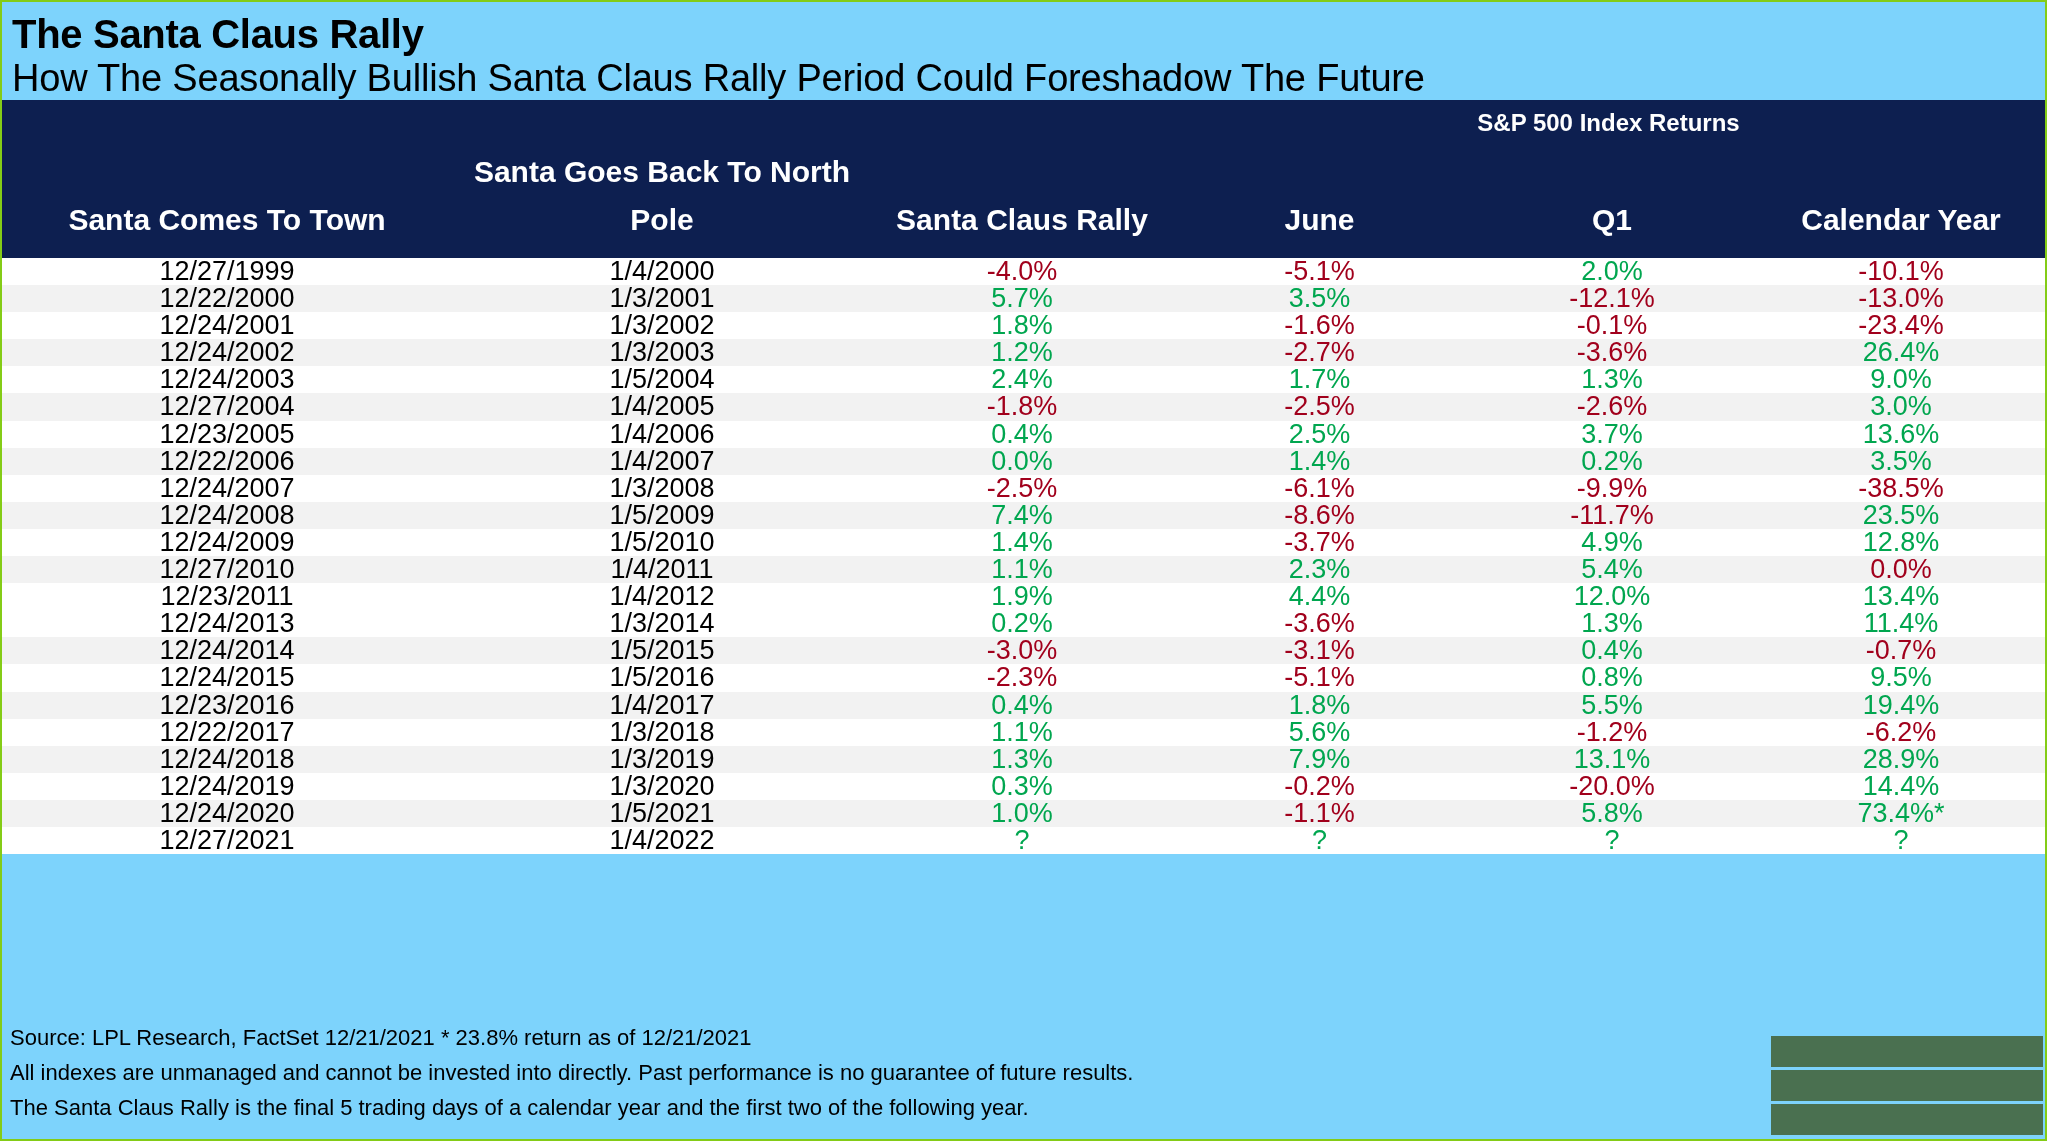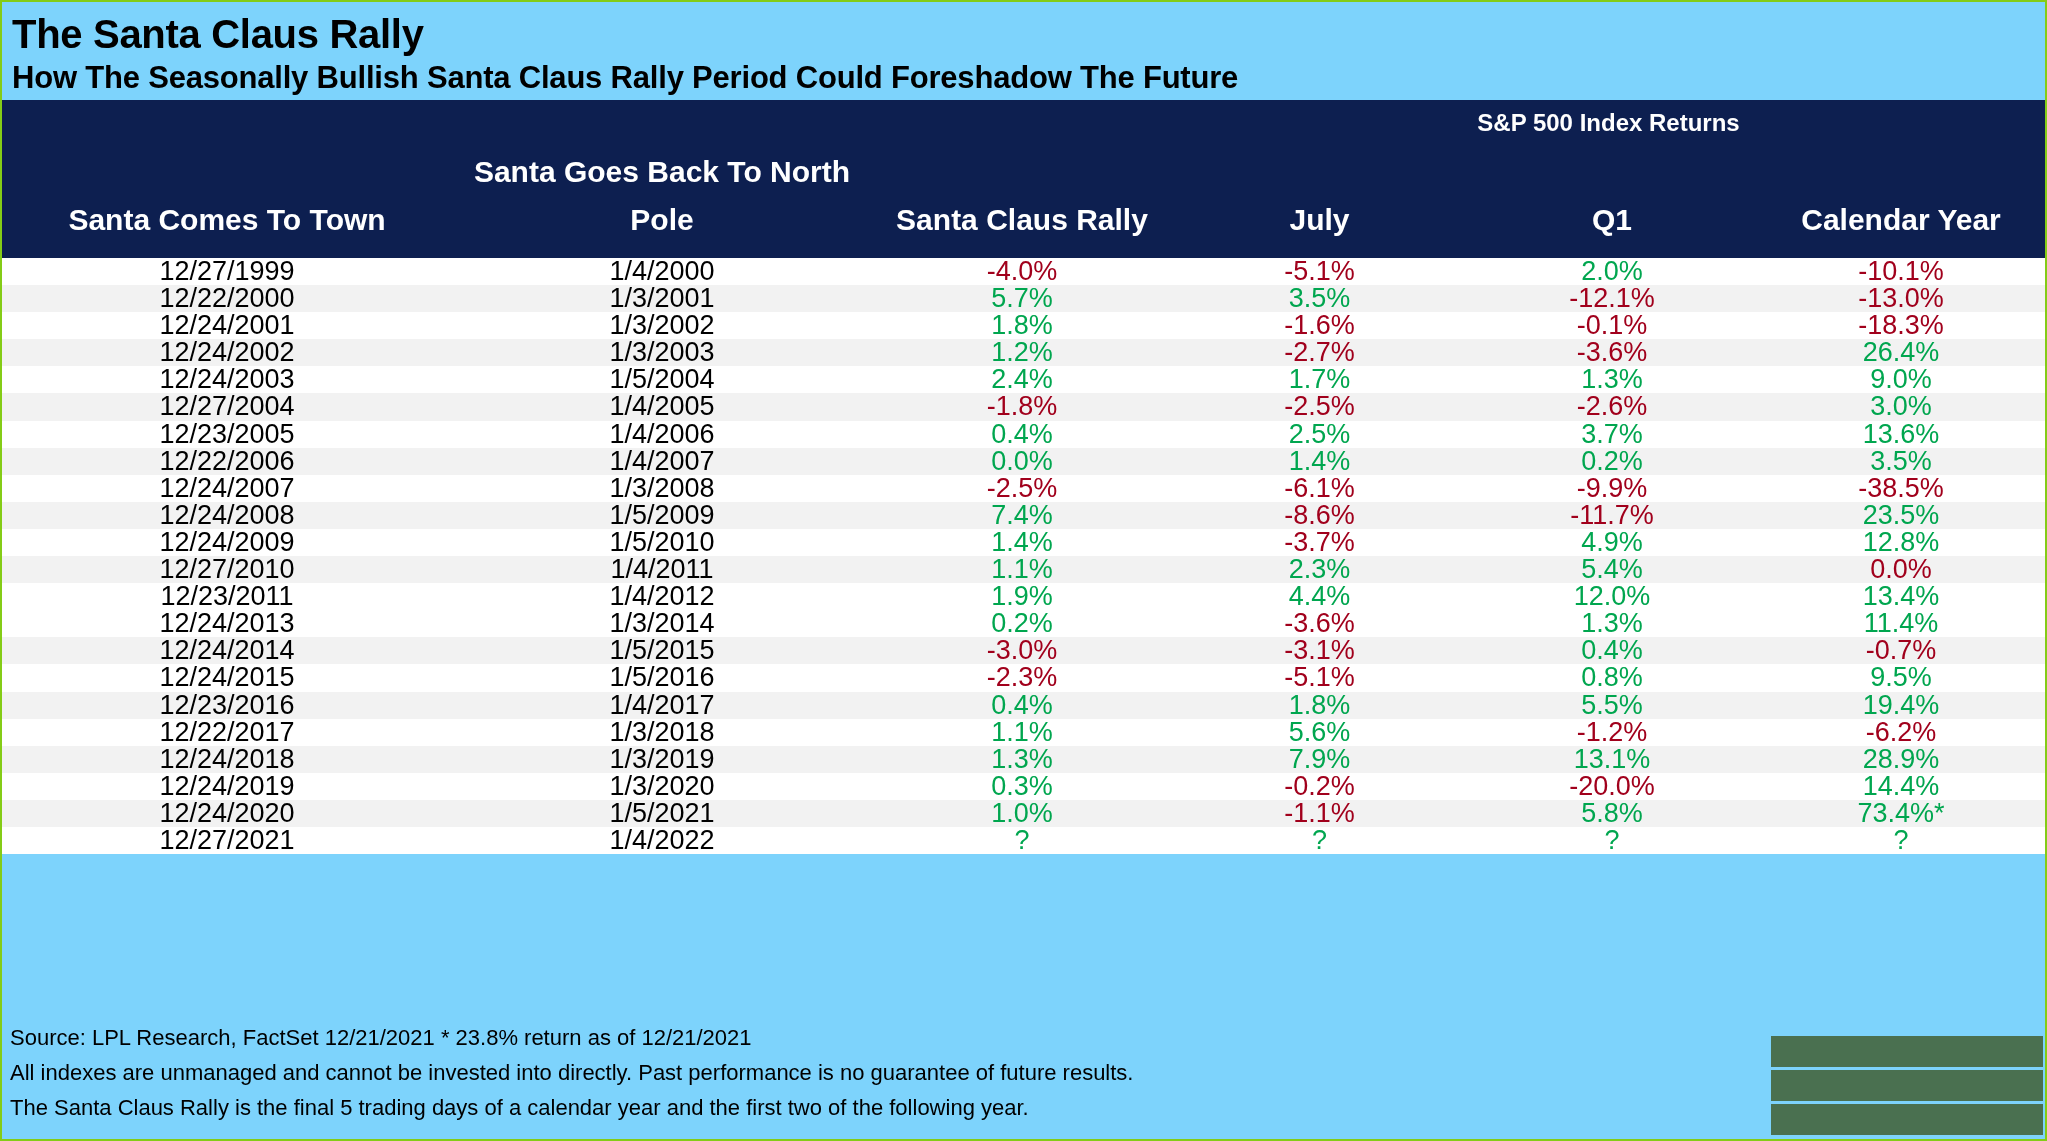--- a/index.html
+++ b/index.html
@@ -24,22 +24,22 @@
     height: 98px;
   }
   .title {
     font-size: 40px;
     font-weight: bold;
     color: #000000;
     line-height: 48px;
     letter-spacing: -0.3px;
   }
   .subtitle {
-    font-size: 31px;
-    font-weight: bold;
+    font-size: 38px;
+    font-weight: normal;
     color: #000000;
     line-height: 40px;
     letter-spacing: -0.2px;
   }
 
   
   table.grid {
     width: 2043px;
     border-collapse: collapse;
     table-layout: fixed;
@@ -142,21 +142,21 @@
       <tr>
         <th class="blank-top"></th>
         <th class="blank-top"></th>
         <th class="blank-top"></th>
         <th class="span-top" colspan="3">S&amp;P 500 Index Returns</th>
       </tr>
       <tr>
         <th class="colhead">Santa Comes To Town</th>
         <th class="colhead">Santa Goes Back To North Pole</th>
         <th class="colhead">Santa Claus Rally</th>
-        <th class="colhead">July</th>
+        <th class="colhead">June</th>
         <th class="colhead">Q1</th>
         <th class="colhead">Calendar Year</th>
       </tr>
     </thead>
     <tbody id="tbody">
         <tr class="odd">
           <td>12/27/1999</td>
           <td>1/4/2000</td>
           <td class="neg">-4.0%</td>
           <td class="neg">-5.1%</td>
@@ -170,21 +170,21 @@
           <td class="pos">3.5%</td>
           <td class="neg">-12.1%</td>
           <td class="neg">-13.0%</td>
         </tr>
         <tr class="odd">
           <td>12/24/2001</td>
           <td>1/3/2002</td>
           <td class="pos">1.8%</td>
           <td class="neg">-1.6%</td>
           <td class="neg">-0.1%</td>
-          <td class="neg">-18.3%</td>
+          <td class="neg">-23.4%</td>
         </tr>
         <tr class="even">
           <td>12/24/2002</td>
           <td>1/3/2003</td>
           <td class="pos">1.2%</td>
           <td class="neg">-2.7%</td>
           <td class="neg">-3.6%</td>
           <td class="pos">26.4%</td>
         </tr>
         <tr class="odd">

